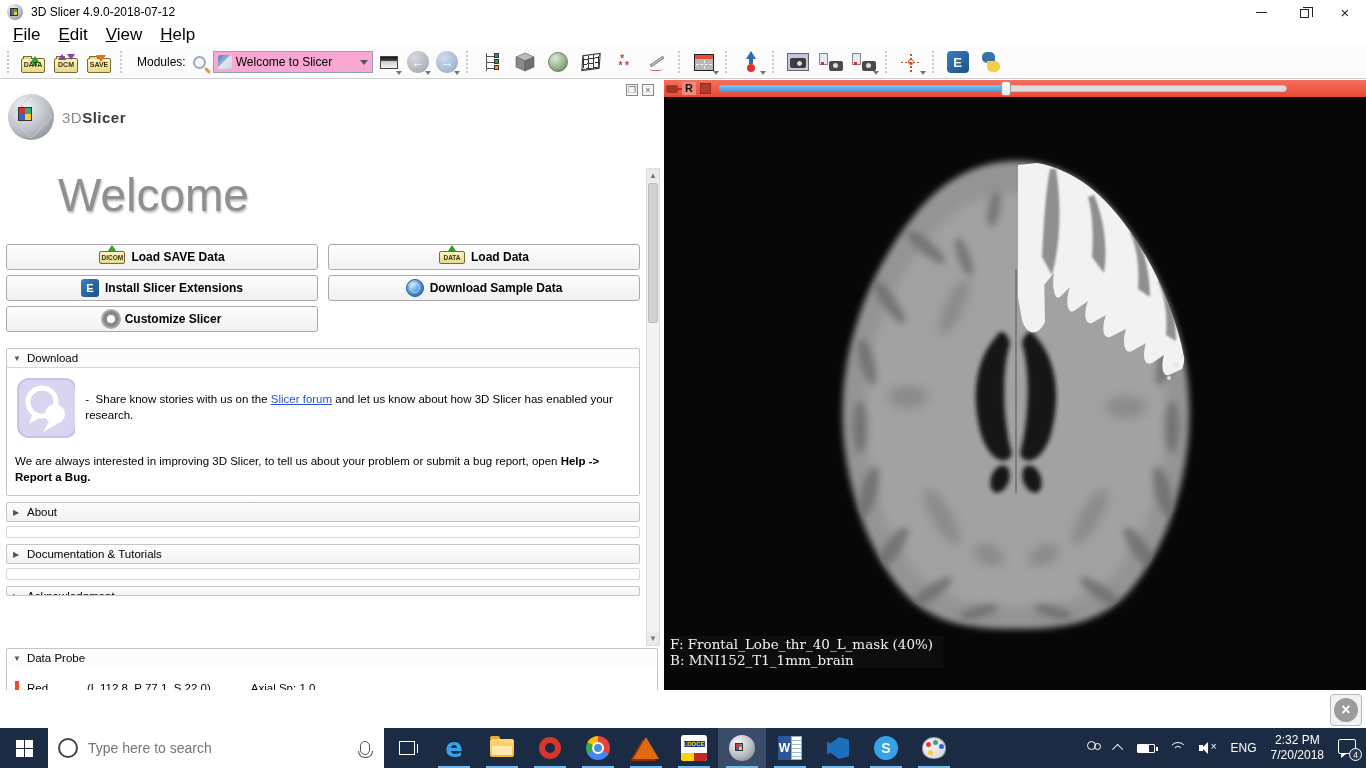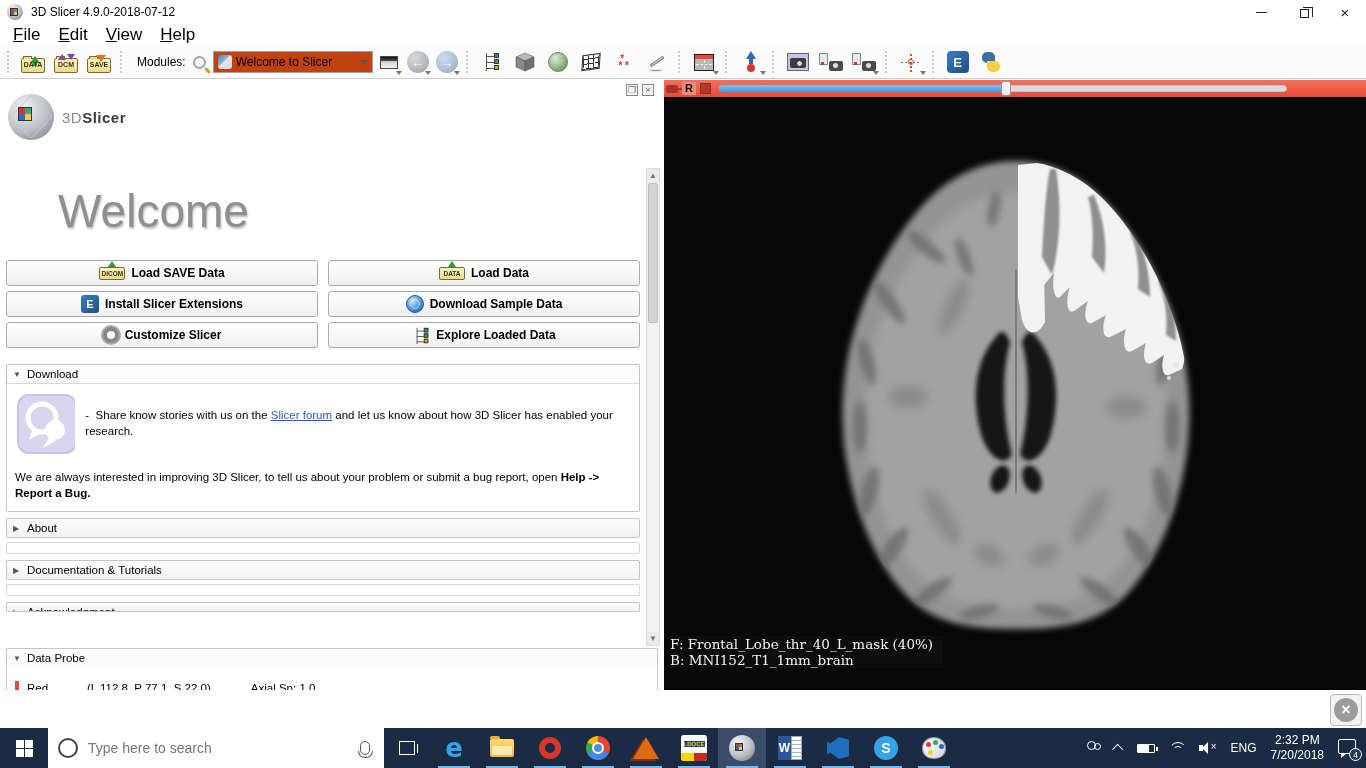--- a/index.html
+++ b/index.html
@@ -34,21 +34,21 @@
   .arrow-up, .arrow-down { position:absolute; width:0; height:0; border-left:5px solid transparent; border-right:5px solid transparent; }
   .arrow-up { border-bottom:7px solid #2e9e2e; top:-3px; left:8px; }
   .arrow-up:after { content:""; position:absolute; left:-2px; top:7px; width:4px; height:3px; background:#2e9e2e; }
   .arrow-down.orange { border-top:7px solid #e07818; top:-4px; left:8px; }
   .dcm-arrows { position:absolute; top:-5px; left:3px; width:18px; height:8px; }
   .dcm-arrows .a1 { position:absolute; left:0; width:0;height:0; border-left:4px solid transparent;border-right:4px solid transparent; border-bottom:6px solid #8b3fae; }
   .dcm-arrows .a2 { position:absolute; left:9px; width:0;height:0; border-left:4px solid transparent;border-right:4px solid transparent; border-top:6px solid #8b3fae; }
   .modules-label { font-size:12px; margin:0 4px 0 6px; }
   .search-ico { width:13px; height:13px; border:2px solid #9aa7b8; border-radius:50%; position:relative; margin-right:4px; }
   .search-ico:after { content:""; position:absolute; width:7px; height:3px; background:#d69b3c; transform:rotate(45deg); left:9px; top:11px; border-radius:2px; }
-  .combo { width:160px; height:22px; border:1px solid #8da4bd; background:#c2410c; display:flex; align-items:center; padding:0 4px; gap:4px; }
+  .combo { width:160px; height:22px; border:1px solid #8da4bd; background:#f9a8d4; display:flex; align-items:center; padding:0 4px; gap:4px; }
   .combo .mod-ico { width:14px; height:14px; border-radius:3px; background:linear-gradient(135deg,#4a7ab8 0%,#9db8d6 45%,#e3e7ea 46%,#cfd6dc 100%); }
   .combo .caret { margin-left:auto; }
   .caret { width:0; height:0; border-left:4px solid transparent; border-right:4px solid transparent; border-top:5px solid #555; }
   .screen-ico { width:18px; height:13px; background:linear-gradient(#111 0%,#555 40%,#cfcfcf 41%,#f2f2f2 100%); border:1px solid #444; }
   .nav-circle { width:22px; height:22px; border-radius:50%; display:flex; align-items:center; justify-content:center; color:#fff; font-size:13px; font-weight:bold; }
   .nav-back { background:radial-gradient(circle at 35% 30%, #d7dbe0, #9aa1a9); }
   .nav-fwd { background:radial-gradient(circle at 35% 30%, #cfdcec, #8fa8c4); }
   .mini-caret { position:absolute; bottom:1px; right:0px; width:0;height:0; border-left:3px solid transparent; border-right:3px solid transparent; border-top:4px solid #777; }
   
   .hier { position:relative; width:20px; height:20px; }
@@ -100,21 +100,21 @@
   
   .module-panel { width:664px; background:#fff; position:relative; }
   .panel-ctl { position:absolute; top:4px; right:10px; display:flex; gap:4px; }
   .pctl { width:12px; height:12px; border:1px solid #888; color:#666; font-size:9px; line-height:10px; text-align:center; background:#f5f5f5; }
   .logo-row { position:absolute; top:14px; left:8px; display:flex; align-items:center; gap:8px; }
   .logo-text { font-size:15px; letter-spacing:0.5px; }
   .logo-text .l3d { color:#8a8a8a; }
   .logo-text .lslicer { color:#3c3c3c; font-weight:bold; }
 
   .scrollarea { position:absolute; top:88px; left:0; width:646px; height:478px; overflow:hidden; }
-  .welcome-title { margin:16px 0 22px 58px; font-size:46px; color:#8f8f8f; text-shadow:1px 2px 2px rgba(0,0,0,0.25); font-weight:400; }
+  .welcome-title { margin:0 0 22px 58px; font-size:46px; color:#8f8f8f; text-shadow:1px 2px 2px rgba(0,0,0,0.25); font-weight:400; }
   .btn-grid { display:grid; grid-template-columns:1fr 1fr; gap:5px 10px; padding:0 6px; }
   .w-btn { height:26px; border:1px solid #aaa; border-radius:3px; background:linear-gradient(#fefefe,#f0f0f0); display:flex; align-items:center; justify-content:center; gap:6px; font-weight:bold; font-size:12px; }
   .w-btn .bi { flex:none; }
   .mini-folder { position:relative; width:26px; height:13px; background:linear-gradient(#fdf6c3,#e8d98a); border:1px solid #7a6a2f; border-radius:2px; font-size:6.5px; font-weight:bold; text-align:center; color:#3a3212; line-height:12px; }
   .mini-folder .ma { position:absolute; top:-7px; left:8px; width:0;height:0; border-left:4px solid transparent;border-right:4px solid transparent;border-bottom:6px solid #2e9e2e; }
   .mini-ext { width:18px; height:18px; border-radius:3px; background:linear-gradient(135deg,#3a7fc1,#1d4f86); color:#fff; font-weight:bold; font-size:11px; display:flex; align-items:center; justify-content:center; }
   .mini-globe { width:18px; height:18px; border-radius:50%; background:radial-gradient(circle at 35% 30%, #cfe6f7, #4a90d9 55%, #1d5c9e); border:1px solid #1d5c9e; position:relative; }
   .mini-globe:after { content:""; position:absolute; inset:3px; border:1px solid rgba(255,255,255,0.55); border-radius:50%; }
   .mini-gear { width:16px; height:16px; border-radius:50%; background:#888; position:relative; box-shadow:0 0 0 2px #aaa; }
   .mini-gear:after { content:""; position:absolute; inset:4px; background:#fff; border-radius:50%; }
@@ -445,34 +445,20 @@
           <span>Install Slicer Extensions</span>
         </div>
         <div class="w-btn">
           <span class="bi mini-globe"></span>
           <span>Download Sample Data</span>
         </div>
         <div class="w-btn">
           <span class="bi mini-gear"></span>
           <span>Customize Slicer</span>
         </div>
-        <div class="w-btn">
-          <span class="bi mini-hier">
-            <span class="hier" style="transform:scale(0.9);display:block;">
-                <span class="trunk"></span>
-                <span class="row" style="top:4px;"></span>
-                <span class="sq" style="left:12px;top:1px;background:#4a7ab8;"></span>
-                <span class="row" style="top:10px;"></span>
-                <span class="sq" style="left:12px;top:7px;background:#3a9e4a;"></span>
-                <span class="row" style="top:16px;"></span>
-                <span class="sq" style="left:12px;top:13px;background:#e0a018;"></span>
-              </span>
-          </span>
-          <span>Explore Loaded Data</span>
-        </div>
       </div>
 
       <div class="sect" style="margin-top:16px;">
         <div class="sect-head">
           <span class="tri">▼</span>
           <span>Download</span>
         </div>
         <div class="sect-body">
           <div class="fb-row">
             <svg width="64" height="64">

